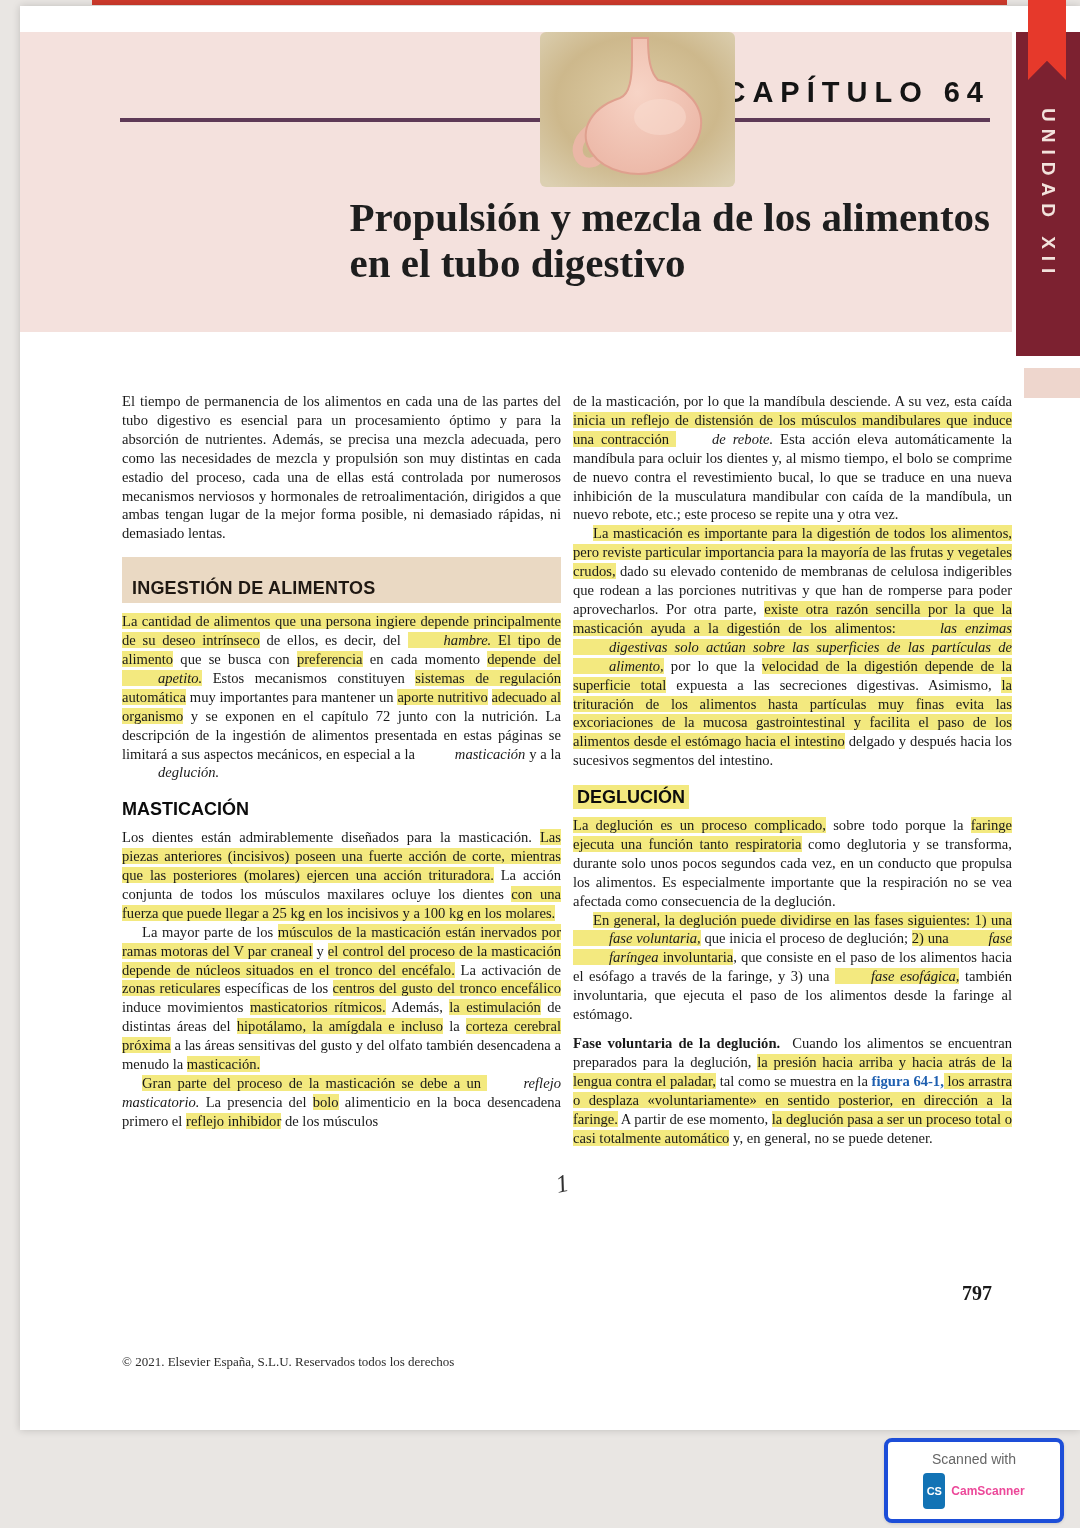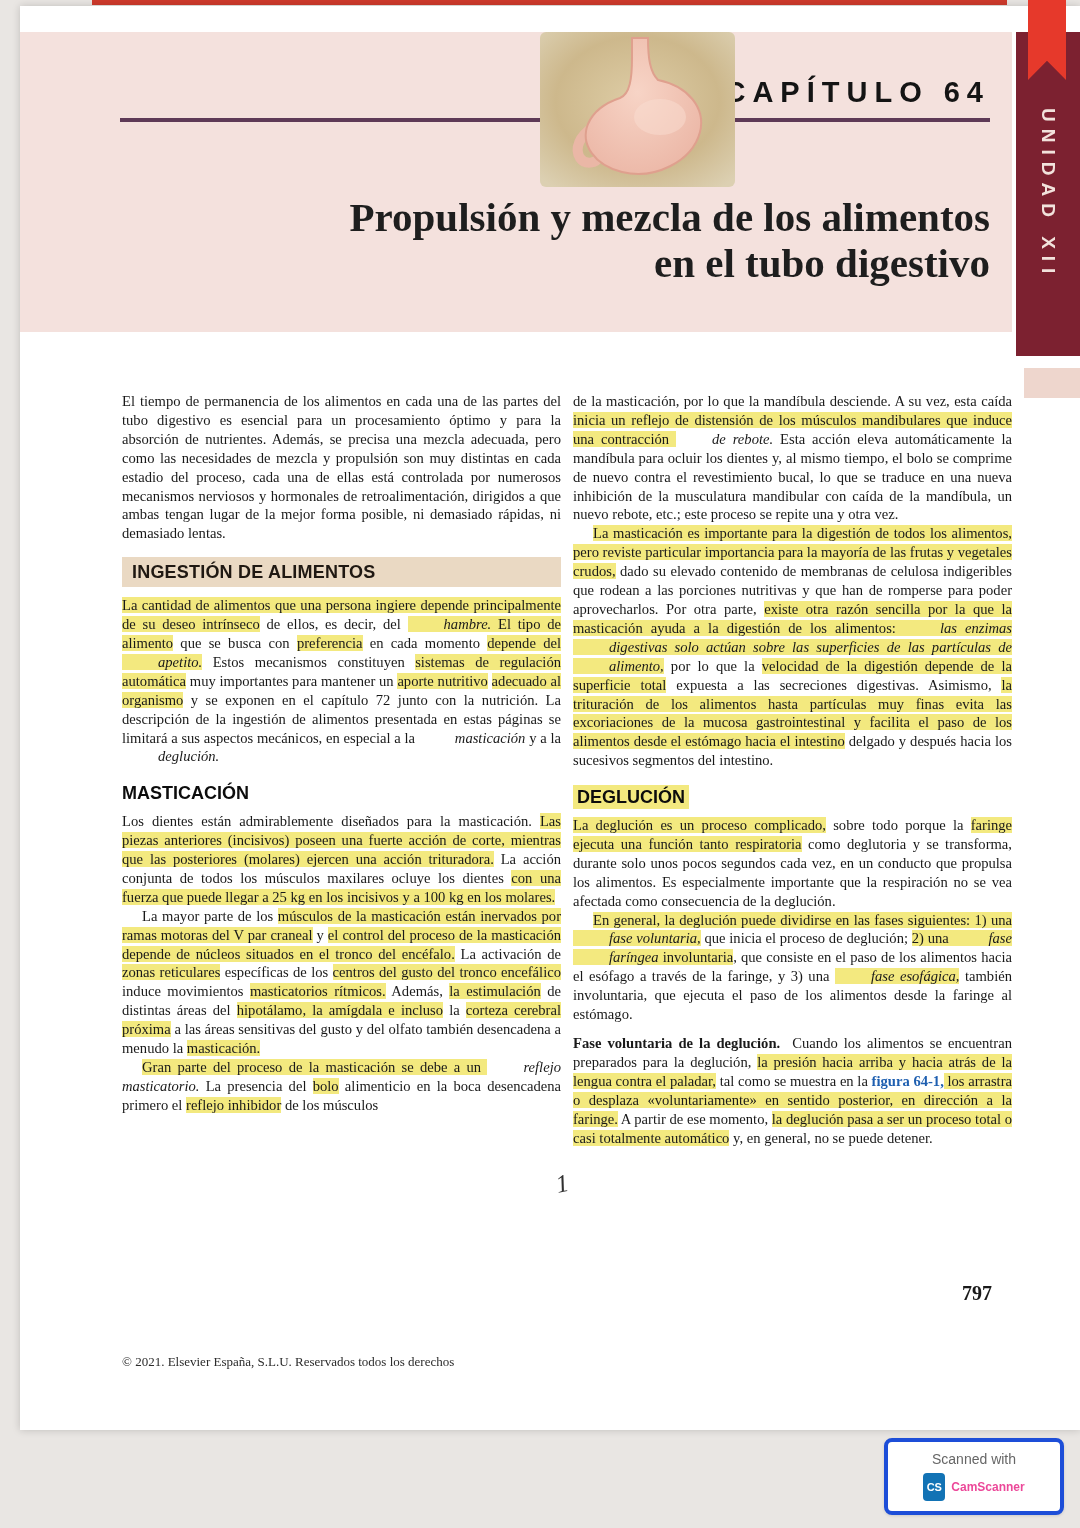--- a/index.html
+++ b/index.html
@@ -15,21 +15,21 @@
   
   .header-band{position:absolute;left:0;top:26px;width:992px;height:300px;background:#f4e1dd;}
   .chapter-label{
     position:absolute;right:22px;top:44px;
     font-family:"Liberation Sans",sans-serif;font-weight:bold;font-size:29px;
     letter-spacing:7px;color:#141414;white-space:nowrap;
   }
   .header-rule{position:absolute;left:100px;top:86px;width:870px;height:4px;background:#5e3a56;}
   .stomach-art{position:absolute;left:520px;top:0;width:195px;height:155px;}
   .chapter-title{
-    position:absolute;right:22px;top:162px;text-align:right;
+    position:absolute;right:22px;top:162px;text-align:left;
     font-family:"Liberation Serif",serif;font-weight:700;font-size:41px;
     line-height:1.13;color:#1e1e1e;white-space:nowrap;
   }
   
   .unit-band{
     position:absolute;right:0;top:26px;width:64px;height:324px;background:#7c2130;
     display:flex;align-items:center;justify-content:center;
   }
   .unit-band span{
     writing-mode:vertical-rl;font-family:"Liberation Sans",sans-serif;
@@ -45,21 +45,21 @@
     position:absolute;top:386px;width:439px;
     font-family:"Liberation Serif",serif;font-size:14.6px;line-height:18.9px;
     text-align:justify;color:#191919;
   }
   .col-left{left:102px;}
   .col-right{left:553px;}
   .para{margin:0;text-indent:20px;}
   .para.noindent{text-indent:0;}
   .para.subsection{text-indent:0;margin-top:10px;}
   .bar-heading{
-    margin:14px 0 9px;background:#ead9c3;padding:6px 10px 5px;
+    margin:14px 0 9px;background:#ead9c3;padding:22px 10px 5px;
     font-family:"Liberation Sans",sans-serif;font-weight:bold;font-size:18px;
     color:#1f1812;letter-spacing:.2px;
   }
   .plain-heading{
     margin:18px 0 9px;font-family:"Liberation Sans",sans-serif;
     font-weight:bold;font-size:18px;color:#0c0c0c;
   }
   .plain-heading .hl{padding:2px 4px;}
   .hl{background:rgba(241,229,104,.85);box-decoration-break:clone;-webkit-box-decoration-break:clone;}
   .it{font-style:italic;padding-left:36px;}
@@ -74,21 +74,21 @@
   }
   
   .camscanner{
     position:absolute;right:16px;top:1438px;width:172px;padding:9px 0 10px;
     background:#fff;border:4px solid #1d4ed8;border-radius:8px;text-align:center;
     box-shadow:0 1px 3px rgba(0,0,0,.12);
   }
   .cs-line1{font-family:"Liberation Sans",sans-serif;font-size:14px;color:#666;margin-bottom:6px;}
   .cs-line2{display:flex;align-items:center;justify-content:center;gap:6px;}
   .cs-logo{
-    display:inline-flex;width:22px;height:28px;background:#1273b5;color:#fff;
+    display:inline-flex;width:22px;height:36px;background:#1273b5;color:#fff;
     font-family:"Liberation Sans",sans-serif;font-weight:bold;font-size:11px;
     align-items:center;justify-content:center;border-radius:4px;
   }
   .cs-name{font-family:"Liberation Sans",sans-serif;font-weight:bold;font-size:12px;color:#ec4899;}
 </style>
 </head>
 <body>
 
 <div class="top-line"></div>
 

